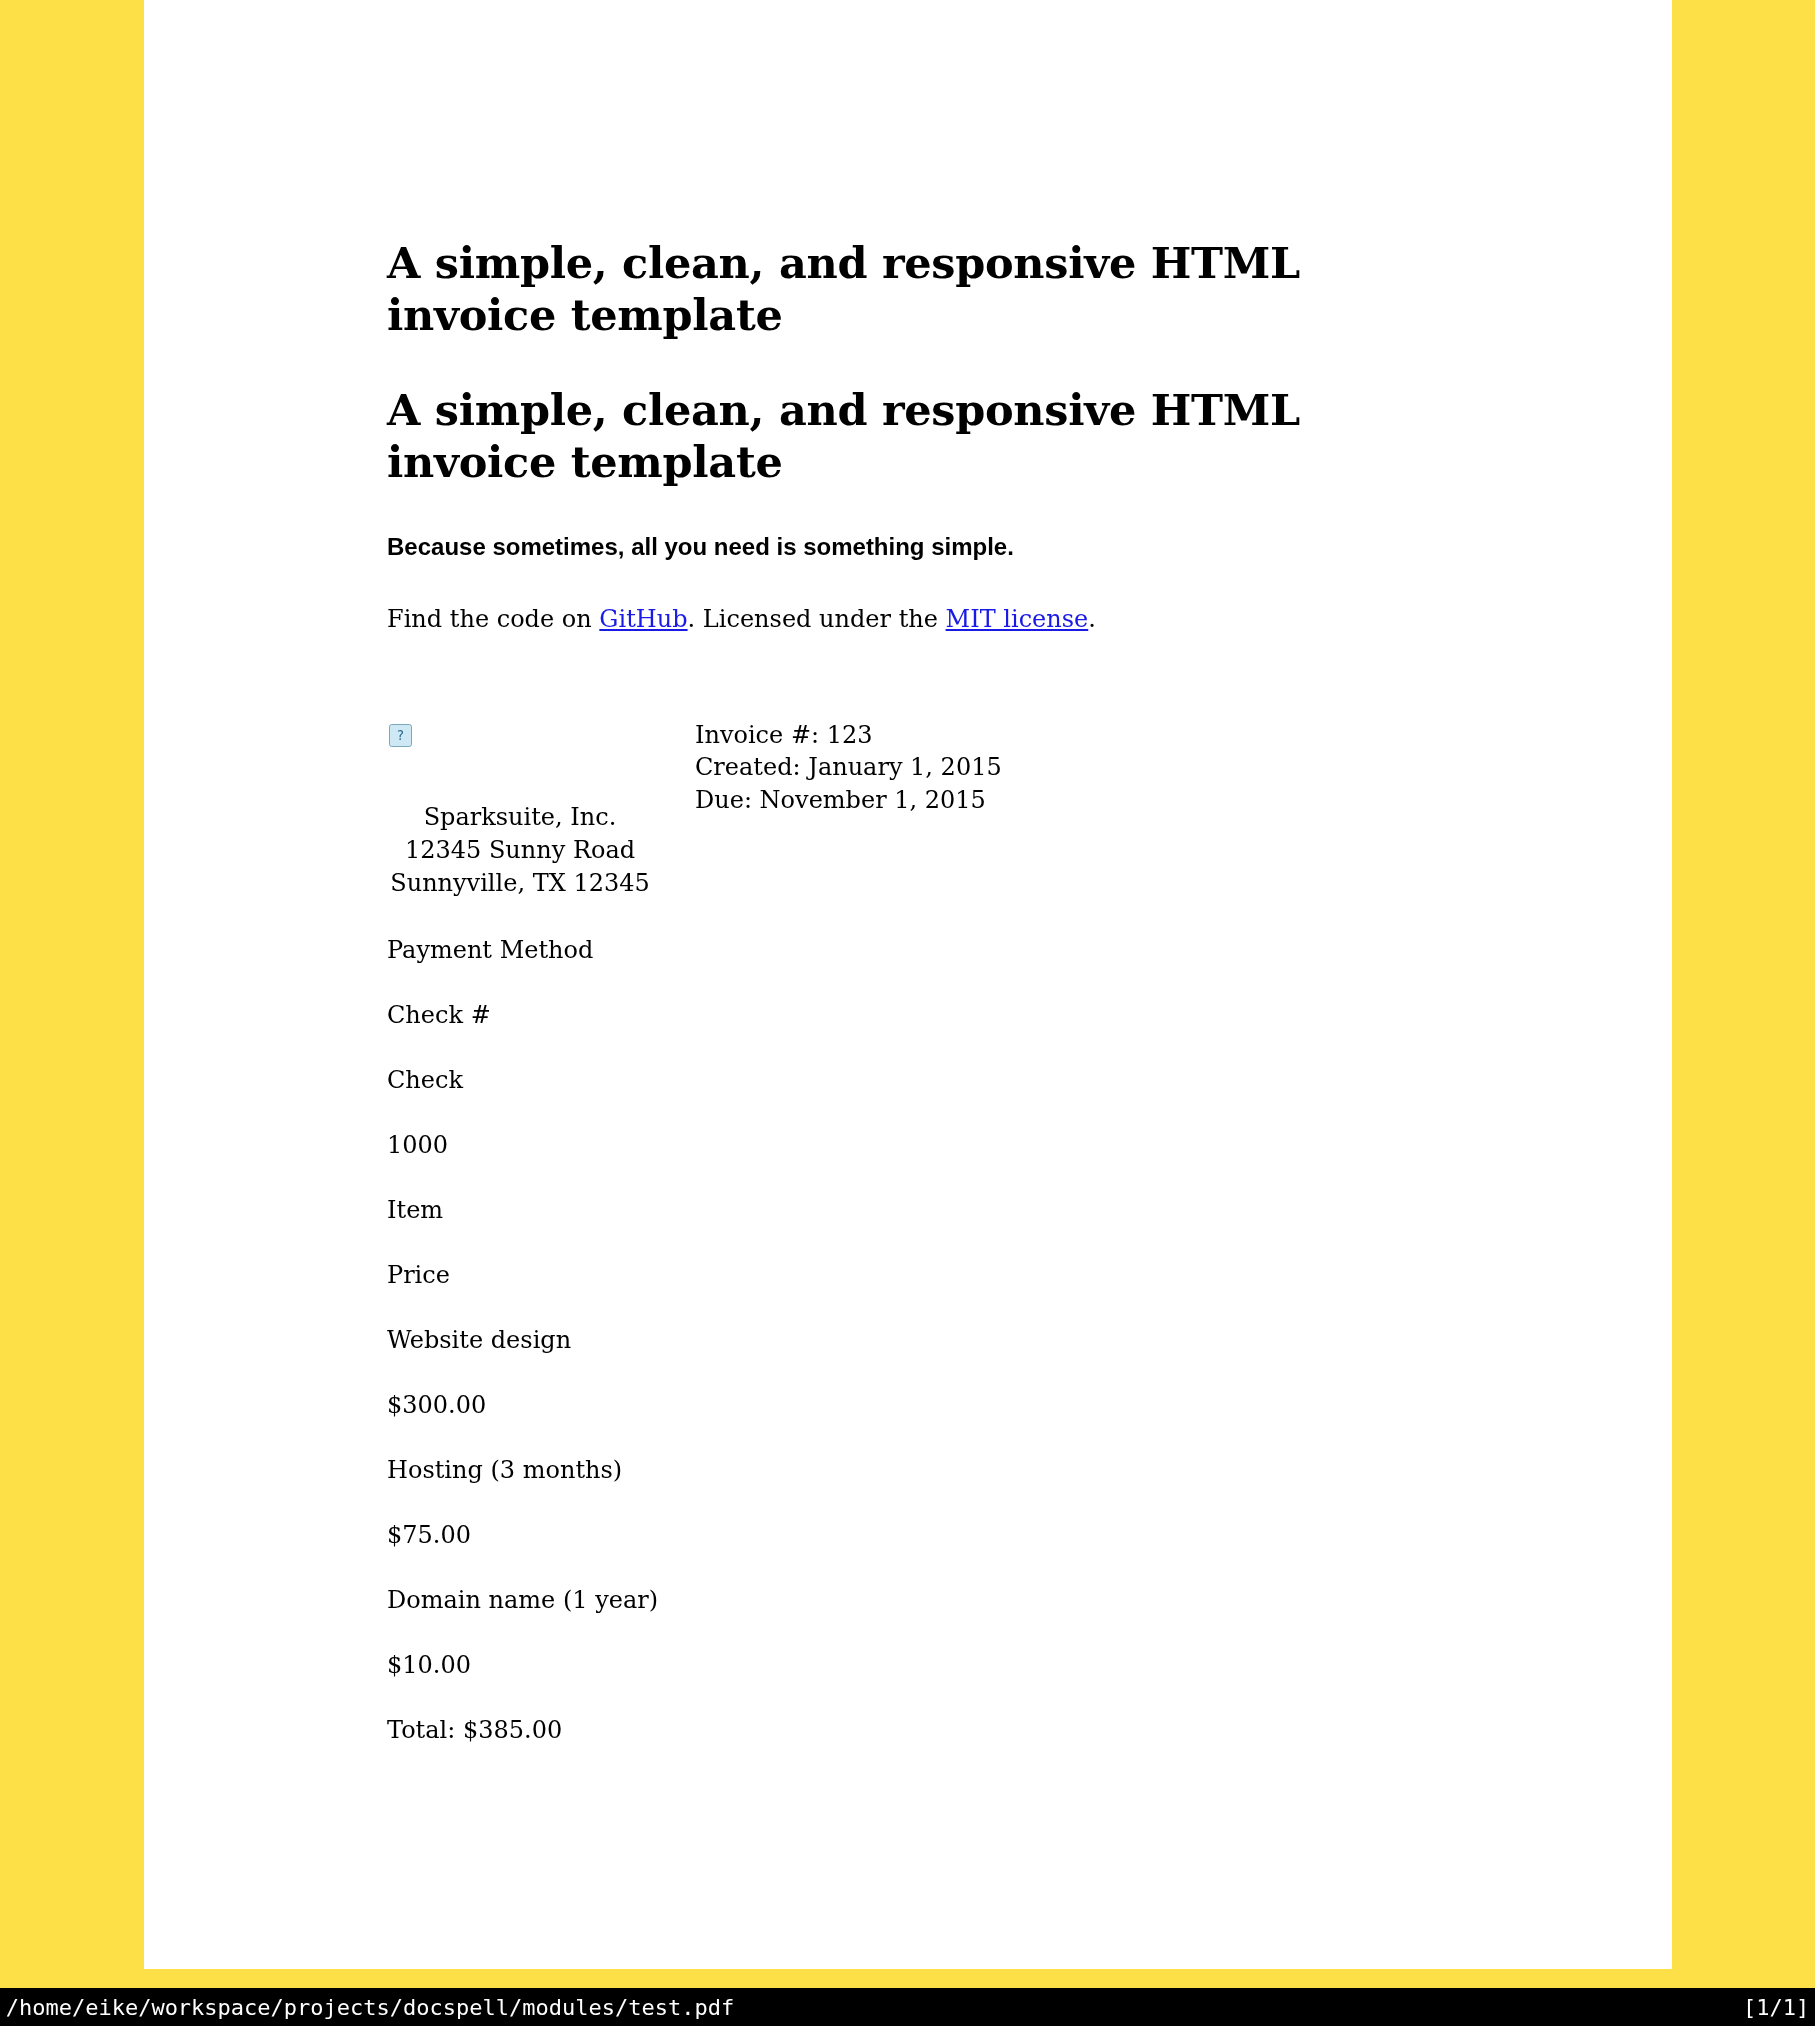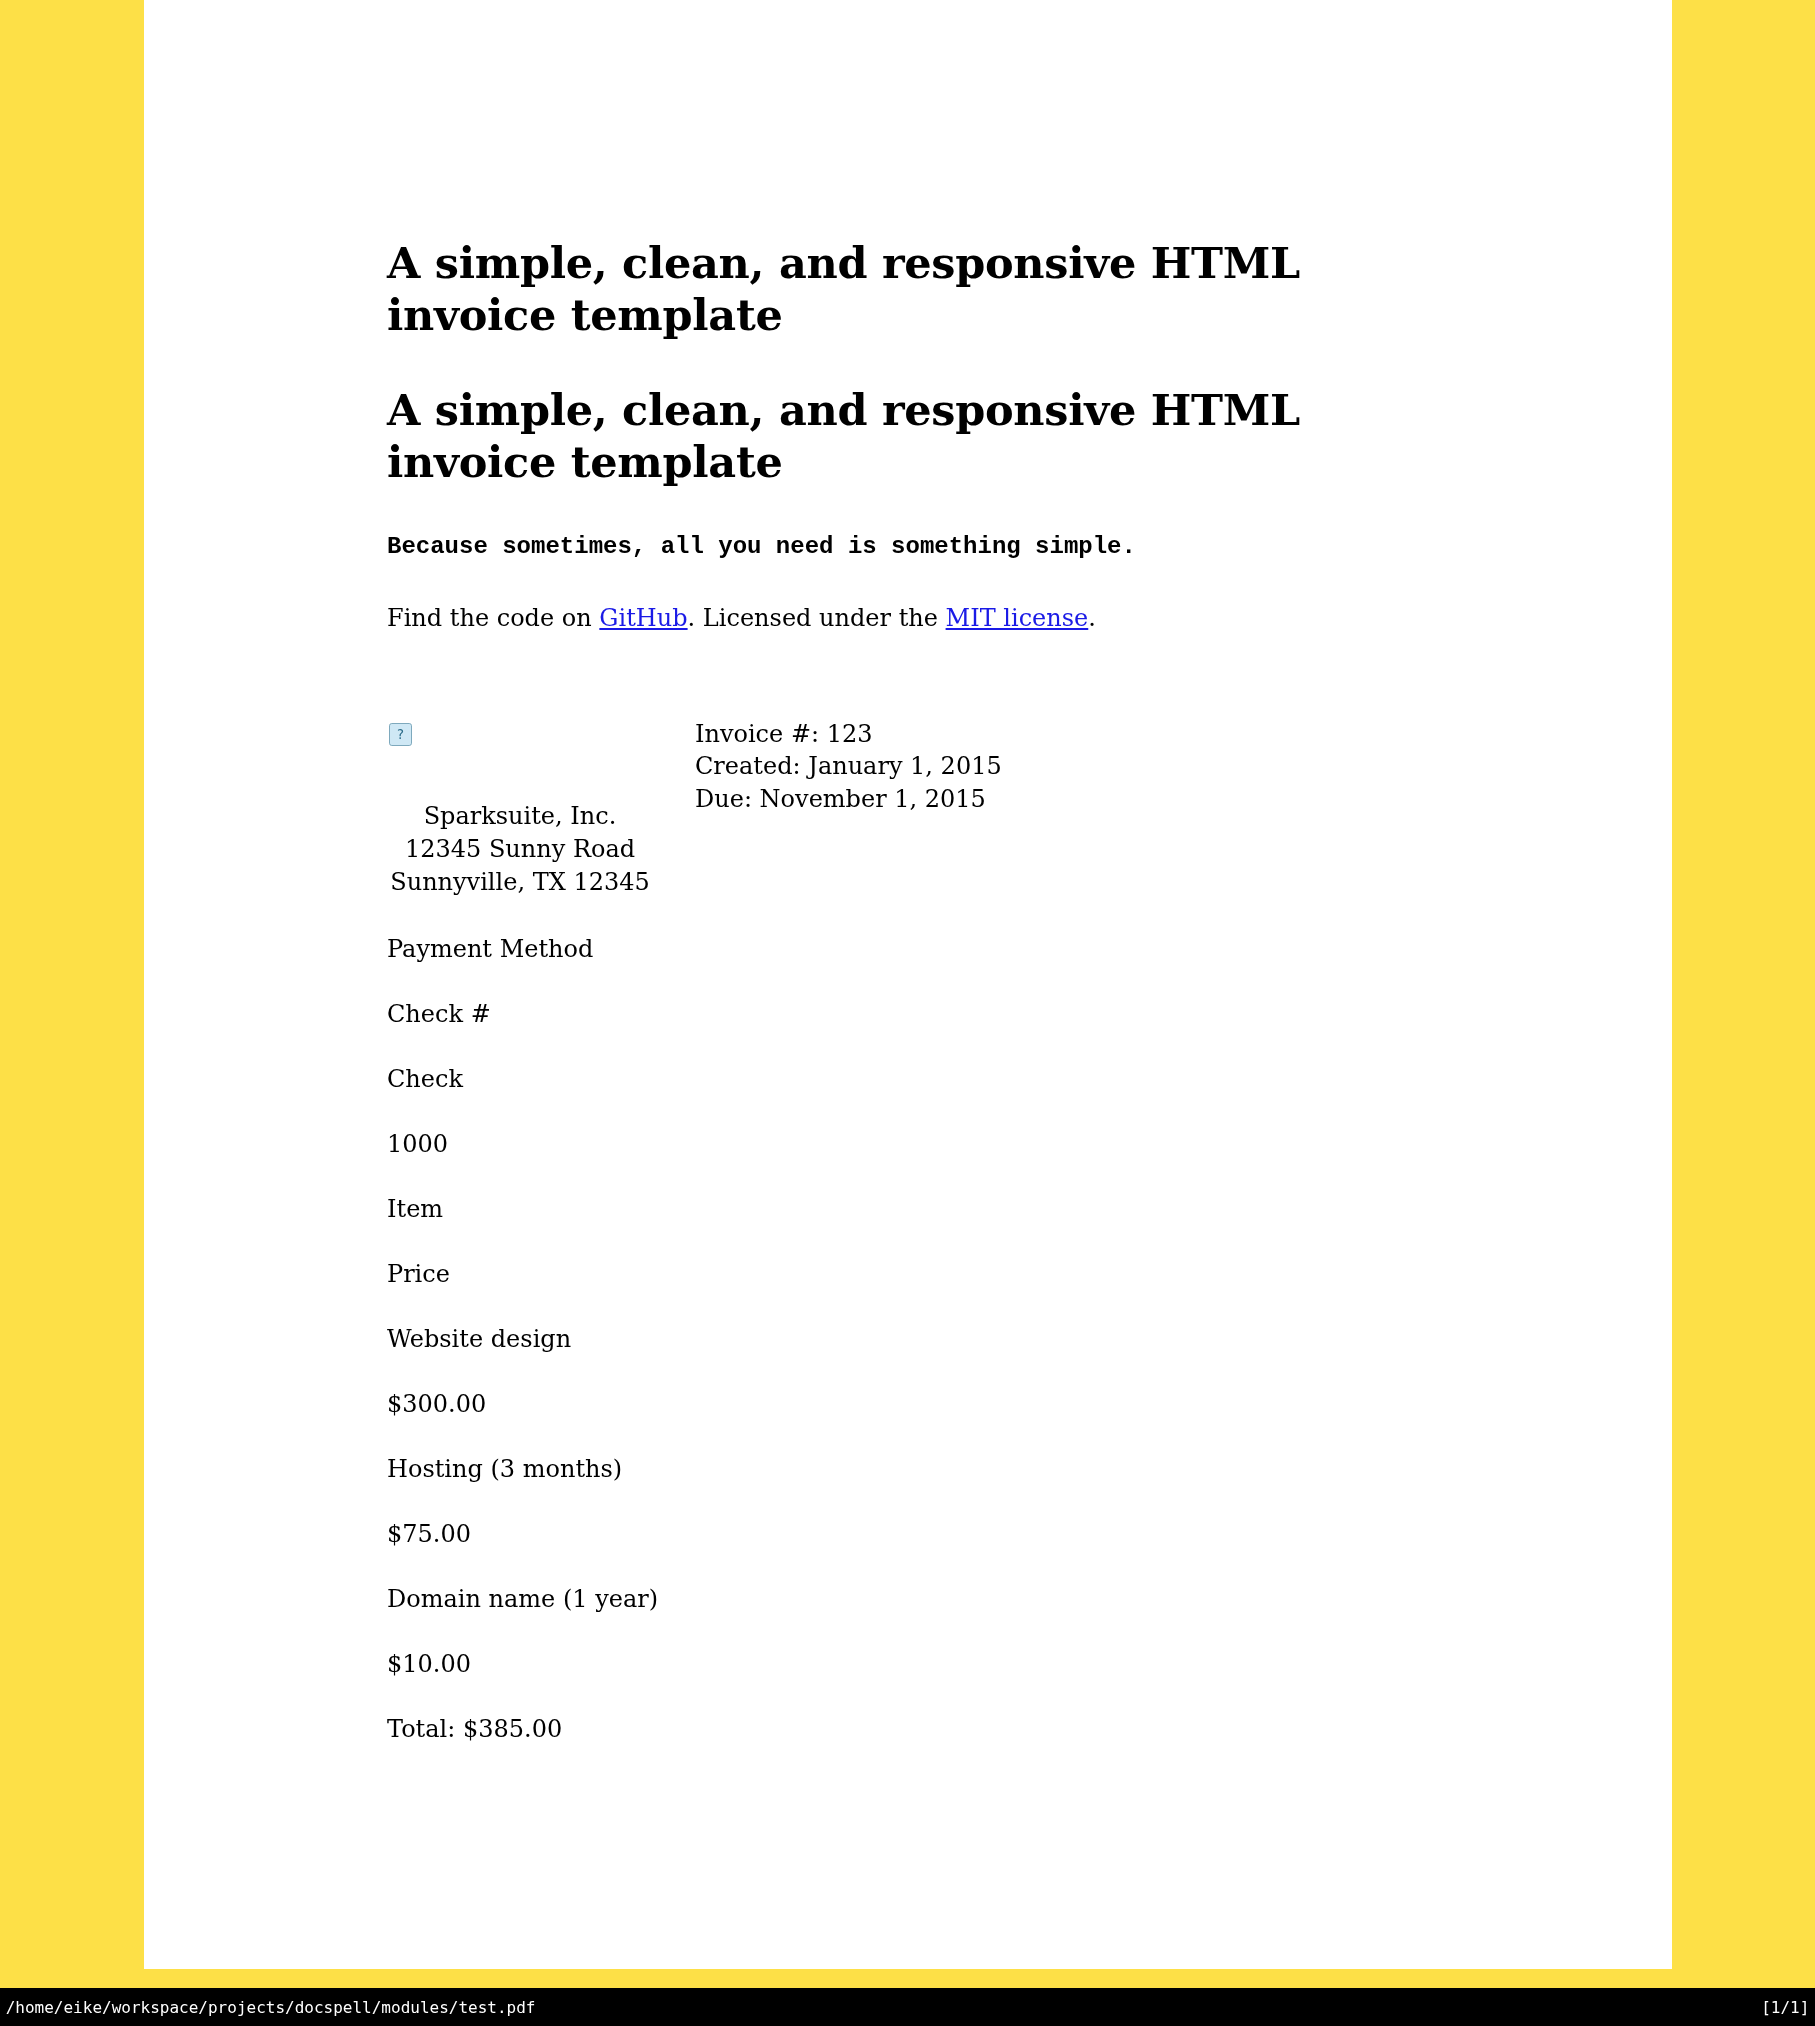--- a/index.html
+++ b/index.html
@@ -55,21 +55,21 @@
     font-family: "DejaVu Serif", serif;
     font-weight: bold;
     font-size: 43px;
     line-height: 1.22;
     margin: 0 0 44px 0;
     color: #000;
     letter-spacing: -0.3px;
   }
 
   .tagline {
-    font-family: Liberation Mono, monospace;
+    font-family: Liberation Sans, sans-serif;
     font-weight: bold;
     font-size: 24px;
     margin: 2px 0 44px 0;
     color: #000;
   }
 
   .codeline {
     font-family: "DejaVu Serif", serif;
     font-size: 24px;
     margin: 0 0 38px 0;
@@ -139,21 +139,21 @@
   
   .statusbar {
     position: absolute;
     left: 0;
     bottom: 0;
     width: 1815px;
     height: 38px;
     background: #000;
     color: #ffffff;
     font-family: "DejaVu Sans Mono", monospace;
-    font-size: 16px;
+    font-size: 22px;
     display: flex;
     align-items: center;
     justify-content: space-between;
     box-sizing: border-box;
     padding: 0 5.7px;
   }
   .statusbar .left { white-space: nowrap; }
   .statusbar .right { white-space: nowrap; }
 </style>
 </head>

